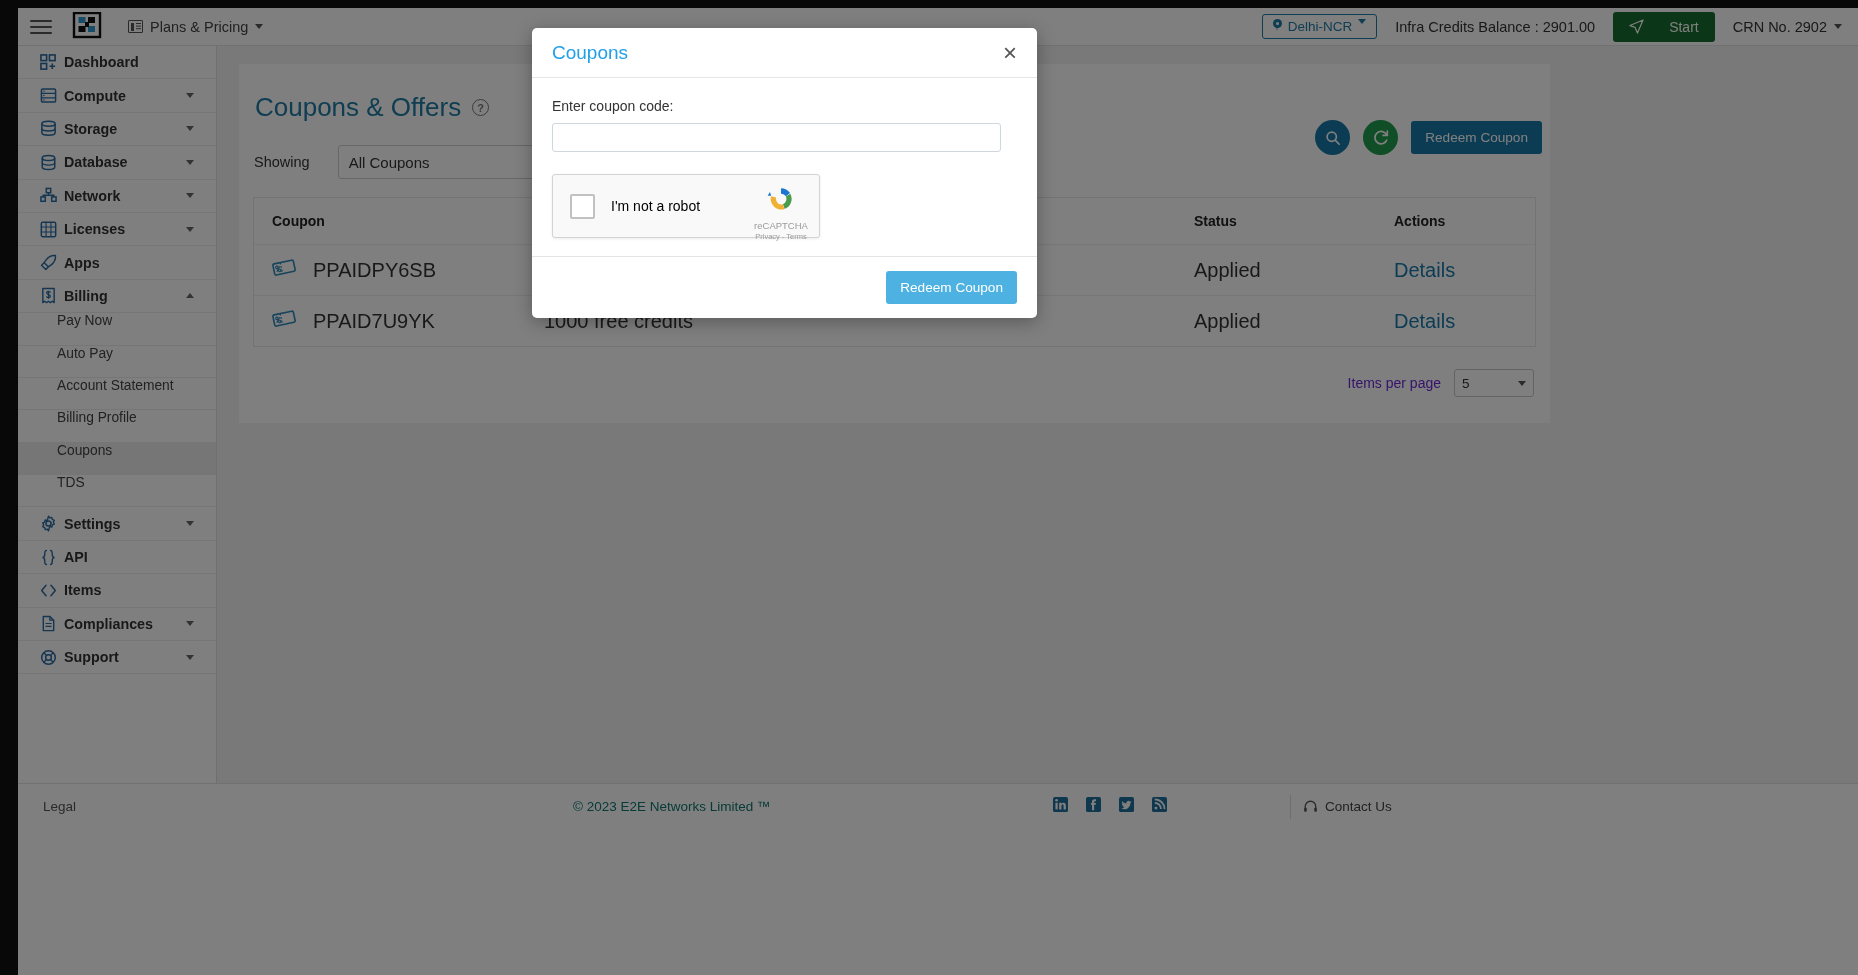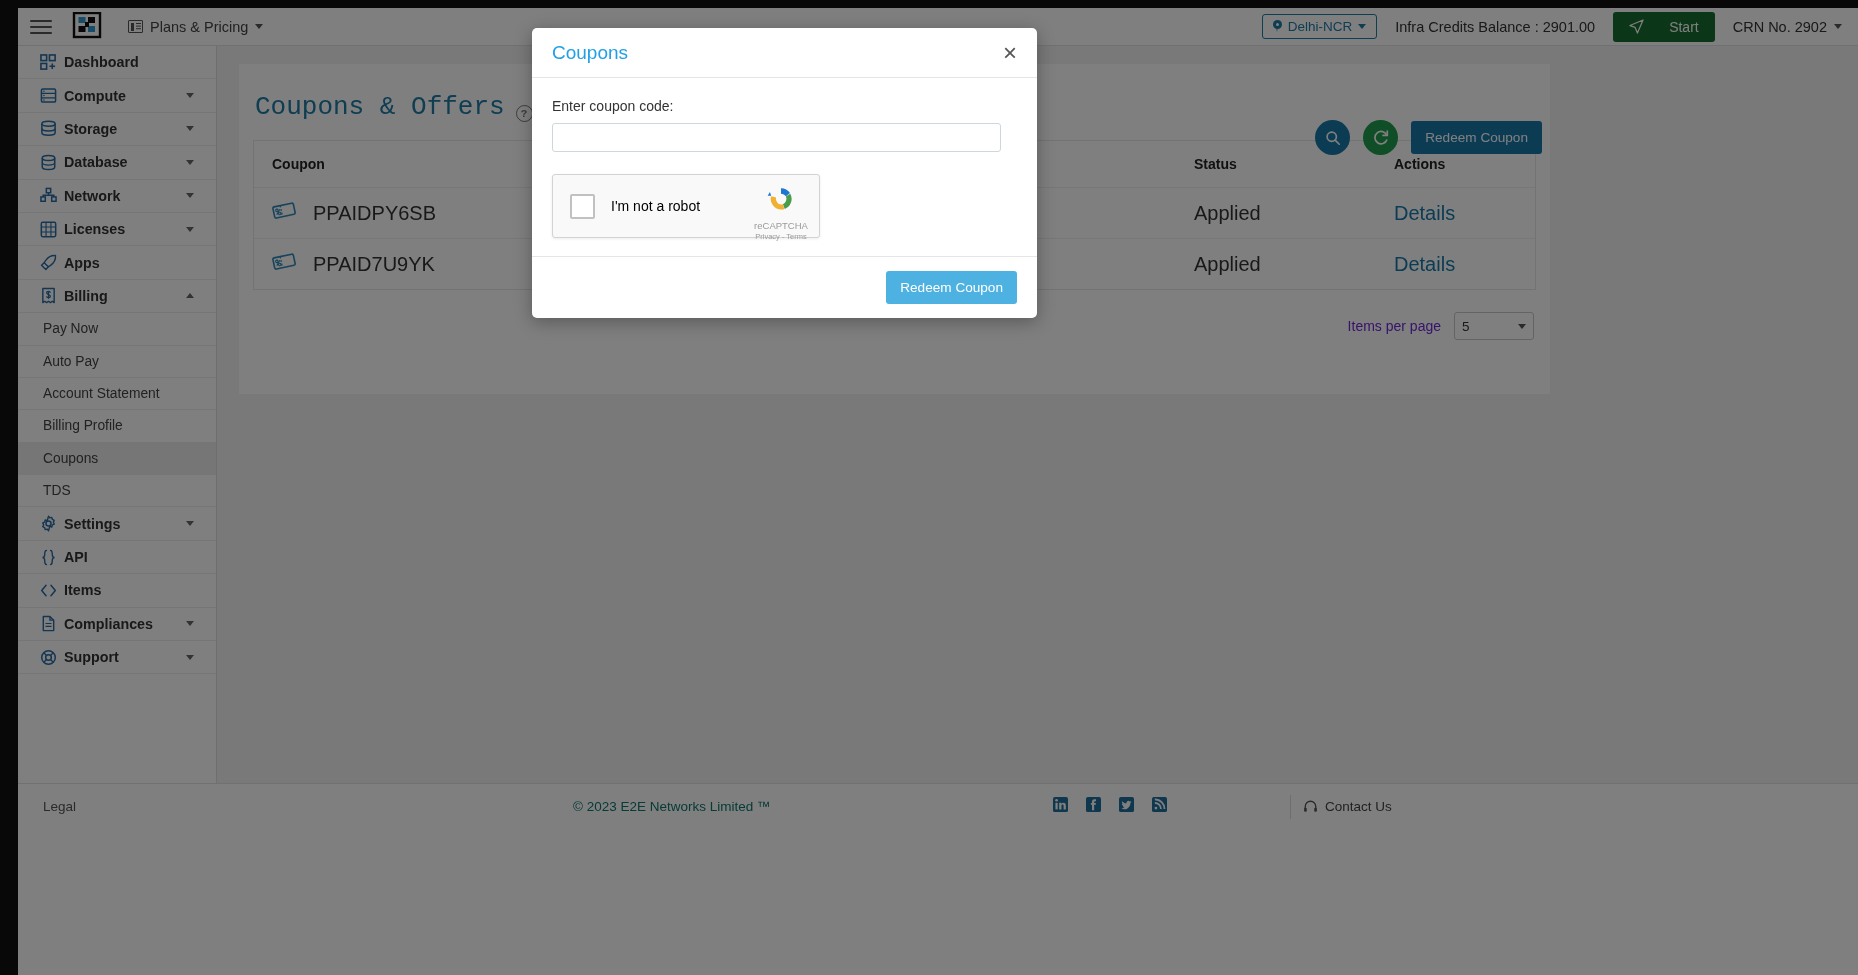--- a/index.html
+++ b/index.html
@@ -25,21 +25,21 @@
   .hamburger { width:46px; display:flex; flex-direction:column; justify-content:center; align-items:center; gap:4px; cursor:pointer;}
   .hamburger span { display:block; width:22px; height:2px; background:#555; border-radius:1px;}
   .brand-logo { width:38px; height:34px; margin-left:4px; display:flex; align-items:center; justify-content:center;}
   .plans-btn { margin-left:22px; display:flex; align-items:center; gap:7px; color:#444; font-size:14.5px; cursor:pointer;}
   .plans-ico { width:15px; height:13px; border:1.6px solid #555; border-radius:1px; position:relative;}
   .plans-ico:before{content:"";position:absolute;left:1.5px;top:1.5px;width:3px;height:8px;background:#555;}
   .plans-ico:after{content:"";position:absolute;left:6.5px;top:2px;width:5px;height:1.3px;background:#555;box-shadow:0 2.6px 0 #555,0 5.2px 0 #555;}
   .caret { width:0;height:0;border-left:4.5px solid transparent;border-right:4.5px solid transparent;border-top:5px solid #555;}
   .hspacer{flex:1;}
   .region-btn{
-    display:flex;align-items:center;gap:6px;border:1px solid #1e7aa5;color:#1e7aa5;
+    display:flex;align-items:flex-start;gap:6px;border:1px solid #1e7aa5;color:#1e7aa5;
     padding:4px 10px;border-radius:3px;font-size:13.5px;cursor:pointer;margin-right:18px;
   }
   .region-btn .caret{border-top-color:#1e7aa5;}
   .pin{width:9px;height:13px;position:relative;}
   .pin:before{content:"";position:absolute;left:0;top:0;width:9px;height:9px;border-radius:50% 50% 50% 50%;background:#1e7aa5;}
   .pin:after{content:"";position:absolute;left:3px;top:6px;width:0;height:0;border-left:1.6px solid transparent;border-right:1.6px solid transparent;border-top:6px solid #1e7aa5;}
   .pin i{position:absolute;left:3px;top:2.6px;width:3.2px;height:3.2px;border-radius:50%;background:#fff;z-index:2;}
   .credits{font-size:14.5px;color:#333;margin-right:18px;white-space:nowrap;}
   .start-btn{
     background:#176d2e;color:#fff;font-size:14px;border:none;border-radius:3px;
@@ -57,30 +57,30 @@
     border-bottom:1px solid #ececec;cursor:pointer;
   }
   .nav-item .ico{width:24px;display:flex;align-items:center;color:#2b6ca3;flex:none;}
   .nav-label{font-size:14.3px;color:#333;font-weight:bold;flex:1;white-space:nowrap;}
   .nav-item .chev{
     width:0;height:0;border-left:4.5px solid transparent;border-right:4.5px solid transparent;
     border-top:5.5px solid #666;margin-left:auto;
   }
   .nav-item .chev.up{border-top:none;border-bottom:5.5px solid #666;}
   .sub-item{
-    height:32.4px;display:flex;align-items:center;padding-left:25px;
+    height:32.4px;display:flex;padding-left:39px;
     border-bottom:1px solid #ececec;cursor:pointer;
   }
   .sub-item .sub-label{font-size:13.8px;color:#444;}
   .sub-item.active{background:#ececec;}
 
   
   .content{position:absolute;left:217px;top:46px;width:1641px;height:737px;background:#f3f3f3;z-index:1;}
   .page-card{position:absolute;left:22px;top:18px;width:1311px;min-height:330px;background:#fff;}
-  .page-title-row{display:flex;align-items:flex-end;padding:28px 0 0 16px;font-family:Liberation Mono, monospace;}
+  .page-title-row{display:flex;align-items:center;padding:28px 0 0 16px;}
   .page-title{font-size:26px;color:#1e7aa5;font-weight:normal;}
   .help-ico{
     width:17px;height:17px;border-radius:50%;border:1.6px solid #777;color:#777;
     font-size:11px;display:flex;align-items:center;justify-content:center;margin-left:11px;
     font-weight:bold;cursor:pointer;
   }
   .toolbar-right{position:absolute;right:8px;top:56px;display:flex;align-items:center;gap:13px;}
   .round-btn{width:35px;height:35px;border-radius:50%;display:flex;align-items:center;justify-content:center;cursor:pointer;}
   .search-round{background:#1879a8;color:#fff;}
   .refresh-round{background:#1f9d4d;color:#fff;font-size:18px;}
@@ -402,20 +402,26 @@
         </div>
         <div class="round-btn refresh-round">
           <svg width="18" height="18" viewBox="0 0 18 18">
             <path d="M14.8 6.2A6.2 6.2 0 1 0 15 10.6" fill="none" stroke="#fff" stroke-width="1.7"></path>
             <path d="M15.3 2.2v4.2h-4.2" fill="none" stroke="#fff" stroke-width="1.7" stroke-linecap="round" stroke-linejoin="round"></path>
           </svg>
         </div>
         <button class="redeem-top">Redeem Coupon</button>
       </div>
 
+      <div class="showing-row">
+        <span class="showing-lbl">Showing</span>
+        <div class="showing-sel">
+          <span>All Coupons</span>
+        </div>
+      </div>
 
       <div class="table-wrap">
         <table>
           <thead>
             <tr>
               <th class="col-coupon">Coupon</th>
               <th class="col-detail">Detail</th>
               <th class="col-date">Valid Till (IST)</th>
               <th class="col-status">Status</th>
               <th class="col-actions">Actions</th>

